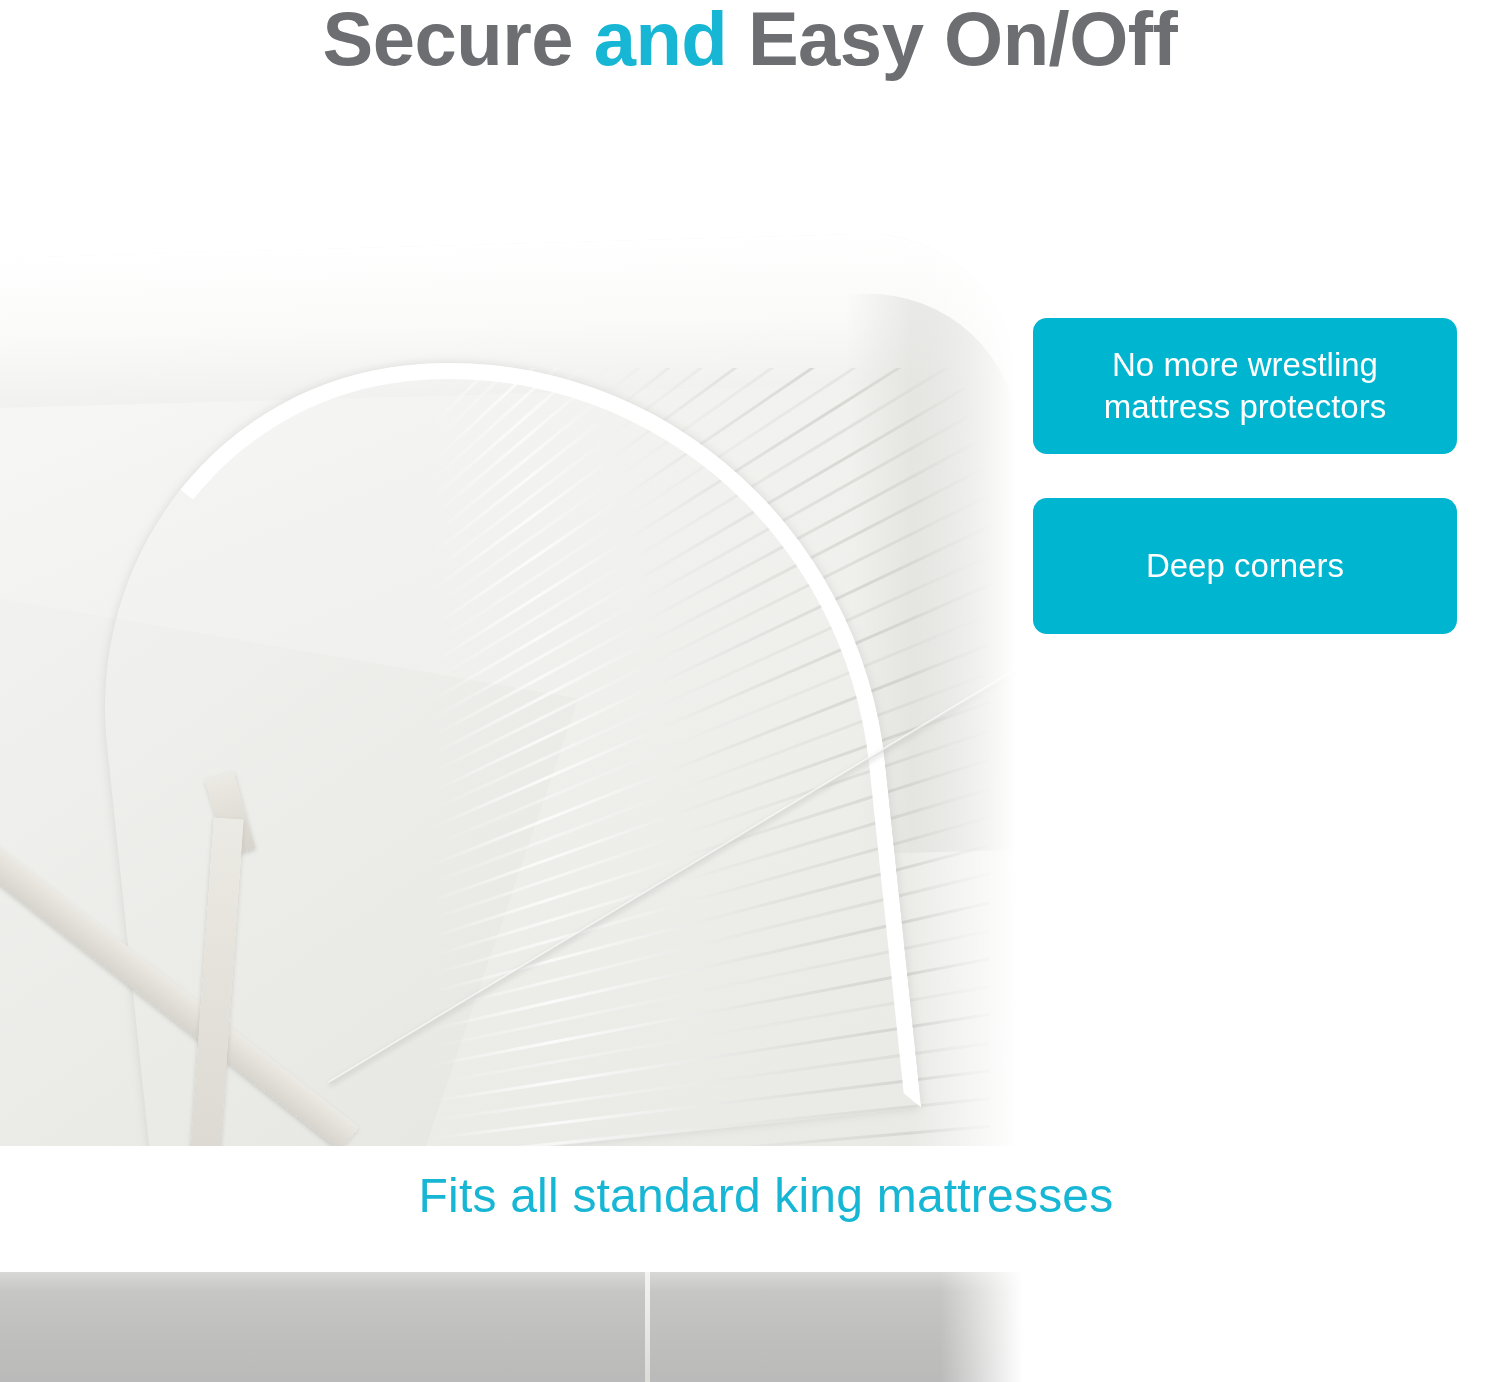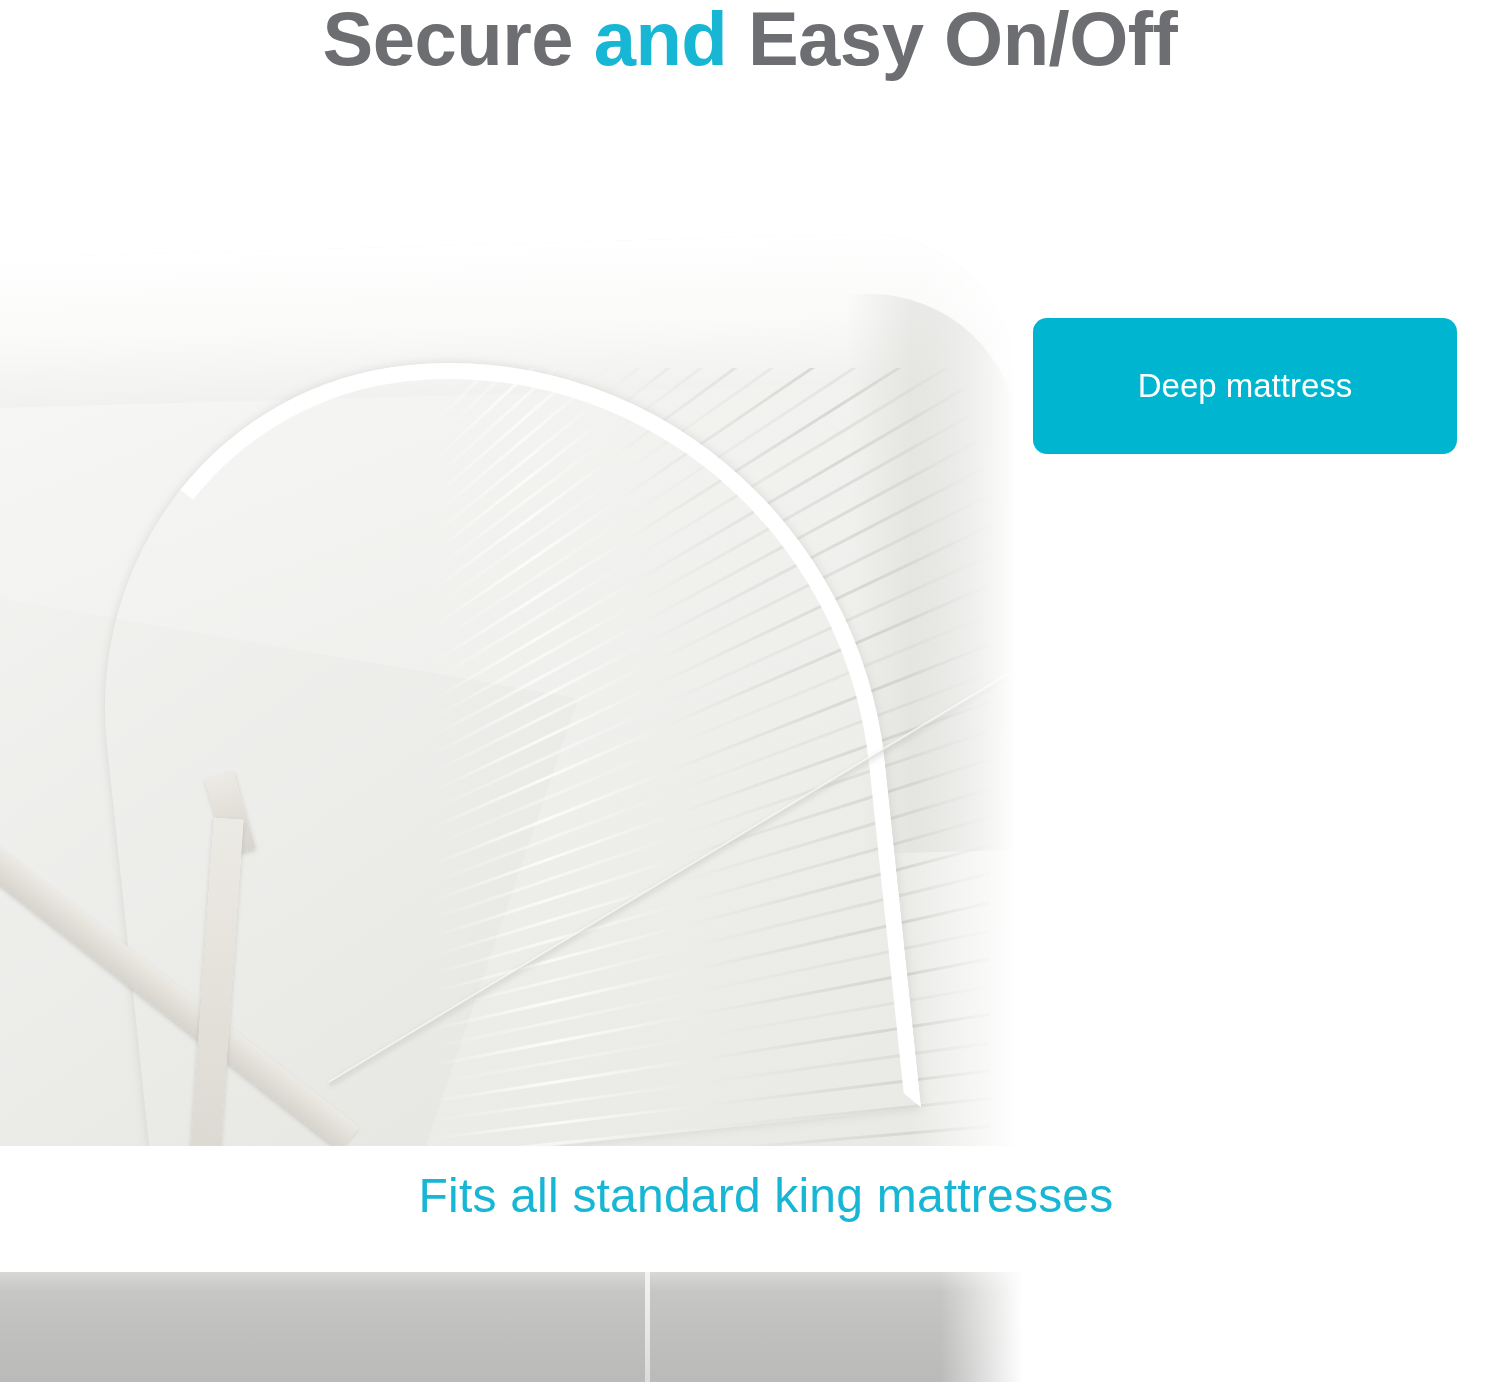--- a/index.html
+++ b/index.html
@@ -308,22 +308,28 @@
     <div class="strap strap-diag"></div>
     <div class="strap strap-upper"></div>
     <div class="strap strap-vert"></div>
   </div>
 
   <div class="bottom-strip">
     <div class="bottom-seam"></div>
   </div>
 
   <div class="callouts">
+    <div class="callout callout-1">
+      <span>
+        <span>No more wrestling</span><br>
+        <span>mattress protectors</span>
+      </span>
+    </div>
     <div class="callout callout-2">
       <span>
-        <span>Deep mattress</span><br>
+        <span>Deep corners</span><br>
       </span>
     </div>
   </div>
 
   <div class="footer-caption">Fits all standard king mattresses</div>
 
 </div>
 
 </body></html>

